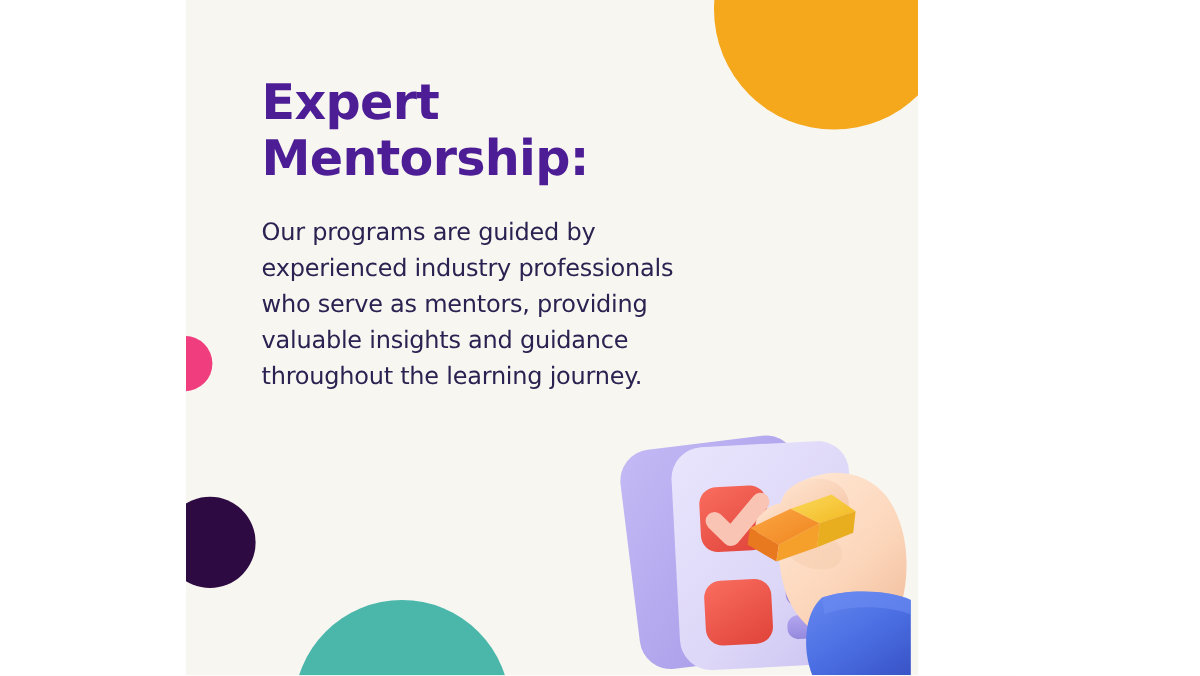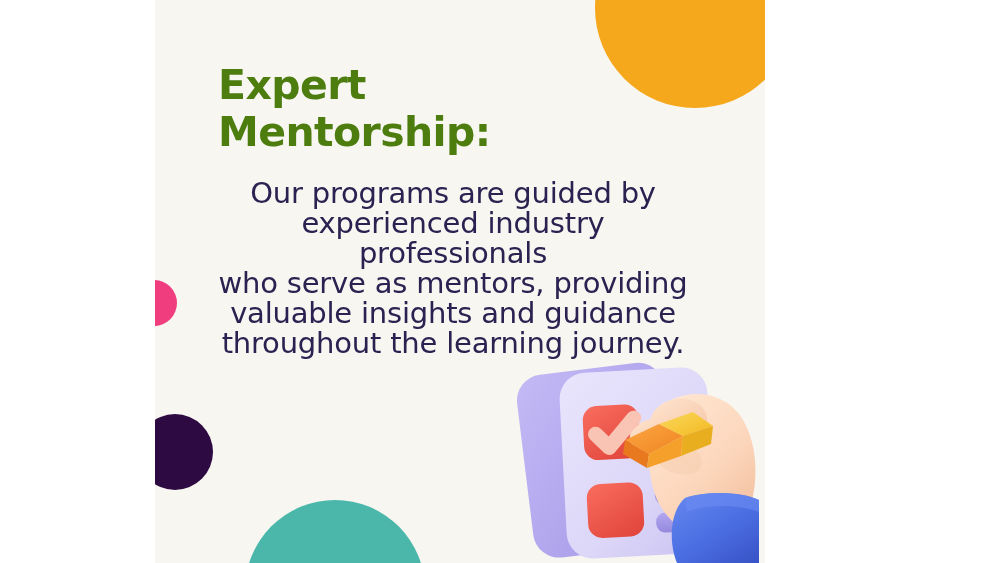--- a/index.html
+++ b/index.html
@@ -66,33 +66,32 @@
     width: 470px;
     z-index: 5;
   }
   .headline {
     margin: 0;
     font-family: "DejaVu Sans", sans-serif;
     font-weight: 700;
     font-size: 41px;
     line-height: 47px;
     letter-spacing: -0.6px;
-    color: #4d7c0f;
+    color: #4c1d95;
     white-space: pre-line;
   }
   .body-copy {
     margin: 22px 0 0 0;
     font-family: "DejaVu Sans", sans-serif;
     font-weight: 400;
-    font-size: 29px;
+    font-size: 20px;
     line-height: 30px;
     letter-spacing: -0.2px;
     color: #2a2250;
     white-space: pre-line;
-    text-align: center;
   }
 
   
   .illustration {
     position: absolute;
     left: 352px;
     top: 352px;
     width: 258px;
     height: 211px;
     z-index: 4;

